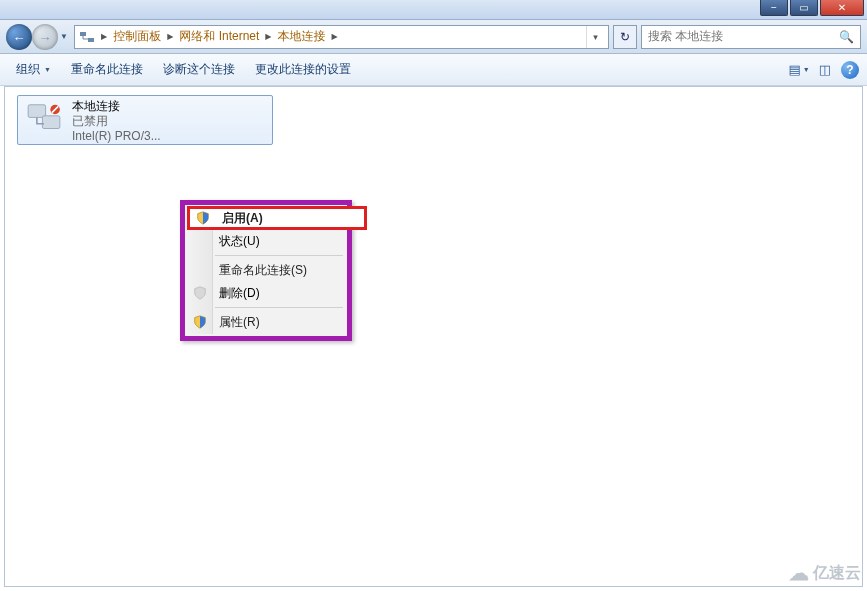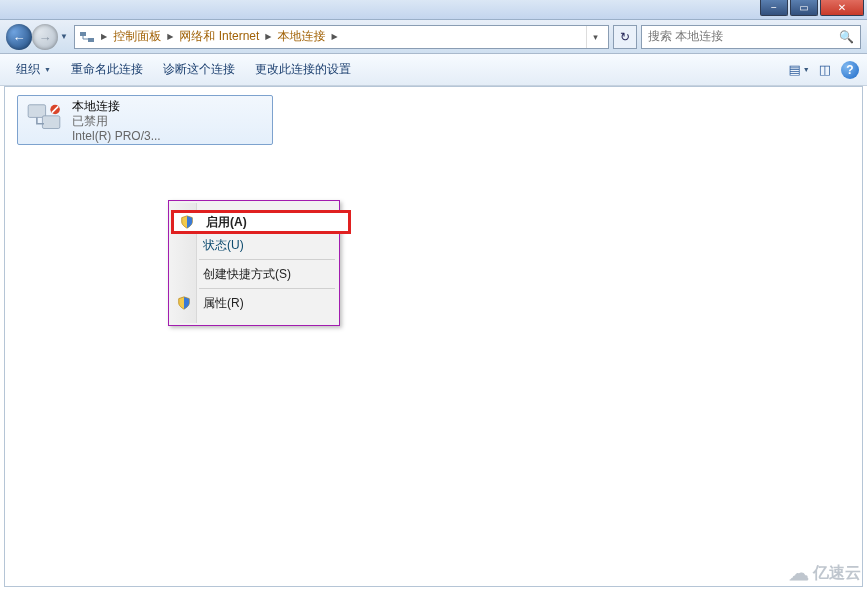--- a/index.html
+++ b/index.html
@@ -41,24 +41,24 @@
   .content { position:absolute; top:86px; left:4px; right:4px; bottom:4px; background:#fff; border:1px solid #b5c5d6; }
   
   
   .conn-item { position:absolute; top:8px; left:12px; width:256px; height:50px; display:flex; align-items:flex-start; padding:3px 6px; border:1px solid #7da2ce; background:linear-gradient(#f2f7fd,#e4effb); border-radius:2px; gap:8px;}
   .conn-icon { width:40px;height:40px;display:flex;align-items:center;justify-content:center;font-size:28px;color:#6a89a8;}
   .conn-text { font-size:12px;line-height:15px; }
   .conn-title { color:#000;}
   .conn-sub { color:#666;}
 
   
-  .ctxmenu { position:absolute; top:113px; left:163px; width:172px; background:#f2f2f2; border:1px solid #a21caf; box-shadow:2px 2px 4px rgba(0,0,0,.25); font-size:12px; padding:10px 2px;}
+  .ctxmenu { position:absolute; top:113px; left:175px; width:172px; background:#f2f2f2; border:5px solid #a21caf; box-shadow:2px 2px 4px rgba(0,0,0,.25); font-size:12px; padding:2px 2px;}
   .ctx-iconcol { width:26px; background:linear-gradient(90deg,#f2f2f2,#e8e8e8); position:absolute; top:2px;bottom:2px;left:2px; border-right:1px solid #d8d8d8;}
   .ctx-item { position:relative; height:22px; display:flex; align-items:center; padding-left:32px; color:#222; margin:1px 0;}
-  .ctx-item.disabled { color:#0c4a6e; }
+  .ctx-item.disabled { color:#000000; }
   .ctx-item.highlight { background:#fff; border:3px solid #e02020; height:24px; margin:-1px 0; z-index:5; font-weight:bold; width:180px;}
   .ctx-sep { height:1px; background:#d0d0d0; margin:3px 2px 3px 28px; }
   .ctx-shield { position:absolute; left:6px; width:14px;height:14px;}
   .ctx-shield svg{width:14px;height:14px;}
 
   
   .watermark { position:absolute; right:6px; bottom:6px; font-size:16px; color:#bfc6ce; display:flex;align-items:center;gap:4px;font-weight:600;}
   .watermark .cloud{font-size:20px;}
 
   
@@ -157,21 +157,29 @@
             <path d="M8 1 L14 3 V8 C14 12 8 15 8 15 V1 Z" fill="#3a7ad6"></path>
           </svg>
       </span>
       <span>启用(A)</span>
     </div>
     <div class="ctx-item disabled">
       <span>状态(U)</span>
     </div>
     <div class="ctx-sep"></div>
     <div class="ctx-item">
-      <span>创建快捷方式(S)</span>
+      <span>重命名此连接(S)</span>
+    </div>
+    <div class="ctx-item disabled">
+      <span class="ctx-shield">
+        <svg viewBox="0 0 16 16">
+            <path d="M8 1 L14 3 V8 C14 12 8 15 8 15 C8 15 2 12 2 8 V3 Z" fill="#d8d8d8" stroke="#bbb"></path>
+          </svg>
+      </span>
+      <span>删除(D)</span>
     </div>
     <div class="ctx-sep"></div>
     <div class="ctx-item">
       <span class="ctx-shield">
         <svg viewBox="0 0 16 16">
             <path d="M8 1 L14 3 V8 C14 12 8 15 8 15 C8 15 2 12 2 8 V3 Z" fill="#f2c94c" stroke="#c09020"></path>
             <path d="M8 1 L14 3 V8 C14 12 8 15 8 15 V1 Z" fill="#3a7ad6"></path>
           </svg>
       </span>
       <span>属性(R)</span>

